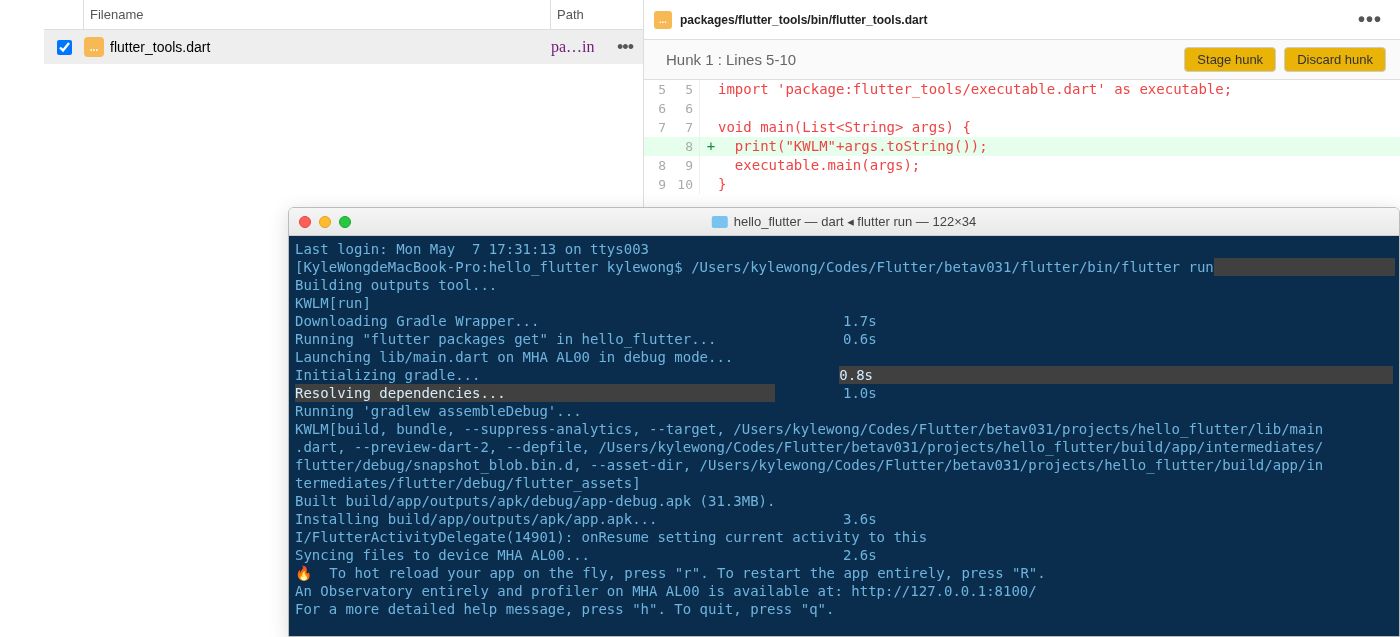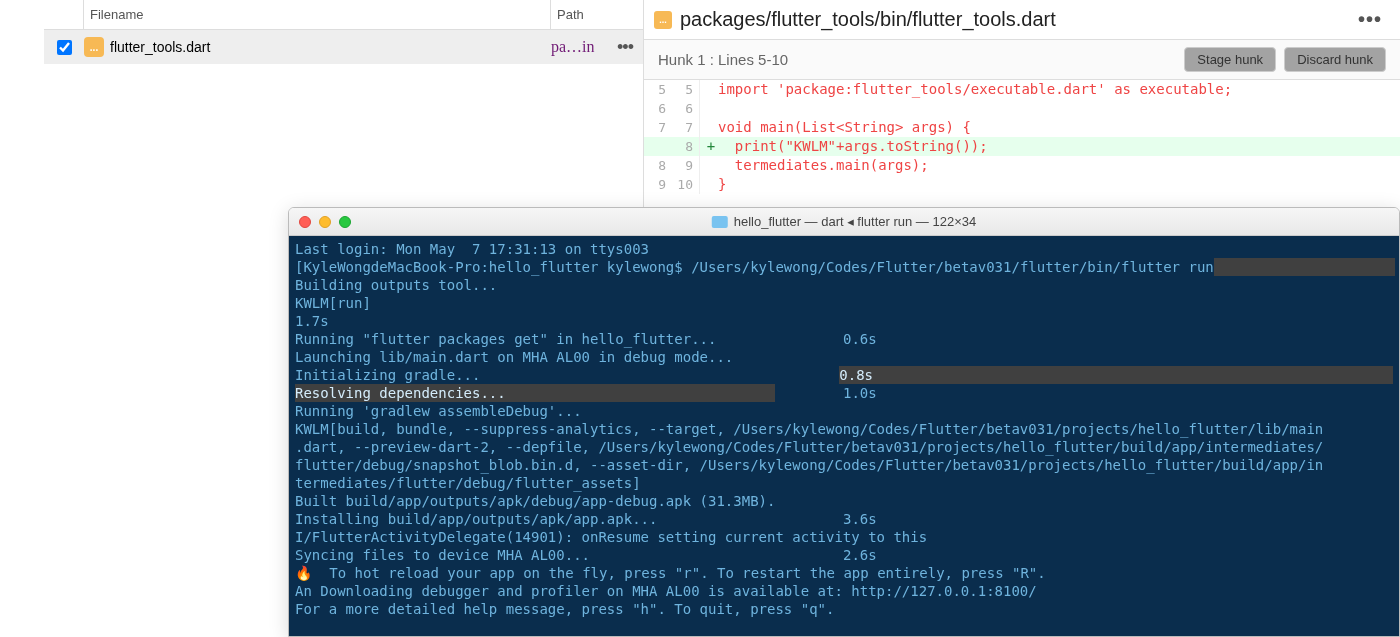--- a/index.html
+++ b/index.html
@@ -118,22 +118,22 @@
       border-radius: 3px;
       display: flex;
       align-items: center;
       justify-content: center;
       color: #fff;
       font-size: 9px;
       font-weight: bold;
       margin-right: 8px;
     }
     .tab-title {
-      font-weight: 400;
-      font-size: 20px;
+      font-weight: 700;
+      font-size: 12px;
       color: #222;
       flex: 1;
     }
     .tab-more {
       font-size: 20px;
       font-weight: bold;
       color: #555;
       letter-spacing: 1px;
       padding-right: 8px;
     }
@@ -142,23 +142,24 @@
       display: flex;
       align-items: center;
       padding: 0 14px;
       border-bottom: 1px solid #ddd;
       background: #fafafa;
     }
     .hunk-label {
       flex: 1;
       font-size: 15px;
       color: #666;
+      margin-left: 8px;
     }
     .hunk-btn {
-      background: #a3a3a3;
+      background: #eab308;
       border: 1px solid #ccc;
       border-radius: 4px;
       padding: 4px 12px;
       font-size: 13px;
       color: #333;
       margin-left: 8px;
       cursor: pointer;
     }
     .diff-area {
       font-family: "SF Mono", Menlo, Monaco, monospace;
@@ -326,21 +327,21 @@
         <div class="diff-line added">
           <span class="ln-old"></span>
           <span class="ln-new">8</span>
           <span class="marker">+</span>
           <span class="code">  print("KWLM"+args.toString());</span>
         </div>
         <div class="diff-line">
           <span class="ln-old">8</span>
           <span class="ln-new">9</span>
           <span class="marker"></span>
-          <span class="code">  termediates.main(args);</span>
+          <span class="code">  executable.main(args);</span>
         </div>
         <div class="diff-line">
           <span class="ln-old">9</span>
           <span class="ln-new">10</span>
           <span class="marker"></span>
           <span class="code">}</span>
         </div>
       </div>
   </div>
 </div>
@@ -355,32 +356,32 @@
     <div class="term-title-wrap">
       <span class="folder-icon"></span>
       <span class="term-title">hello_flutter — dart ◂ flutter run — 122×34</span>
     </div>
   </div>
   <div class="term-body" id="term-body">
       <div class="term-line">Last login: Mon May  7 17:31:13 on ttys003</div>
       <div class="term-line"><span>[</span><span>KyleWongdeMacBook-Pro:hello_flutter kylewong$ /Users/kylewong/Codes/Flutter/betav031/flutter/bin/flutter run</span><span class="term-highlight" style="width: 181.13px;">&nbsp;</span></div>
       <div class="term-line">Building outputs tool...</div>
       <div class="term-line">KWLM[run]</div>
-      <div class="term-line"><div class="tcol"><span>1.7s</span></div></div>
+      <div class="term-line"><div class="tcol"><span class="left-t">Downloading Gradle Wrapper...</span><span>1.7s</span></div></div>
       <div class="term-line"><div class="tcol"><span class="left-t">Running "flutter packages get" in hello_flutter...</span><span>0.6s</span></div></div>
       <div class="term-line">Launching lib/main.dart on MHA AL00 in debug mode...</div>
       <div class="term-line"><div class="tcol"><span class="left-t">Initializing gradle...</span><span><span class="term-highlight">0.8s</span><span class="term-highlight" style="width: 520px;">&nbsp;</span></span></div></div>
       <div class="term-line"><div class="tcol"><span class="left-t"><span class="term-highlight">Resolving dependencies...</span><span class="term-highlight" style="width: 269.25px;">&nbsp;</span></span><span>1.0s</span></div></div>
       <div class="term-line">Running 'gradlew assembleDebug'...</div>
       <div class="term-line">KWLM[build, bundle, --suppress-analytics, --target, /Users/kylewong/Codes/Flutter/betav031/projects/hello_flutter/lib/main</div>
       <div class="term-line">.dart, --preview-dart-2, --depfile, /Users/kylewong/Codes/Flutter/betav031/projects/hello_flutter/build/app/intermediates/</div>
       <div class="term-line">flutter/debug/snapshot_blob.bin.d, --asset-dir, /Users/kylewong/Codes/Flutter/betav031/projects/hello_flutter/build/app/in</div>
       <div class="term-line">termediates/flutter/debug/flutter_assets]</div>
       <div class="term-line">Built build/app/outputs/apk/debug/app-debug.apk (31.3MB).</div>
       <div class="term-line"><div class="tcol"><span class="left-t">Installing build/app/outputs/apk/app.apk...</span><span>3.6s</span></div></div>
       <div class="term-line">I/FlutterActivityDelegate(14901): onResume setting current activity to this</div>
       <div class="term-line"><div class="tcol"><span class="left-t">Syncing files to device MHA AL00...</span><span>2.6s</span></div></div>
       <div class="term-line"></div>
       <div class="term-line">🔥  To hot reload your app on the fly, press "r". To restart the app entirely, press "R".</div>
-      <div class="term-line">An Downloading debugger and profiler on MHA AL00 is available at: http://127.0.0.1:8100/</div>
+      <div class="term-line">An Observatory entirely and profiler on MHA AL00 is available at: http://127.0.0.1:8100/</div>
       <div class="term-line">For a more detailed help message, press "h". To quit, press "q".</div>
     </div>
 </div>
 
 </body></html>

